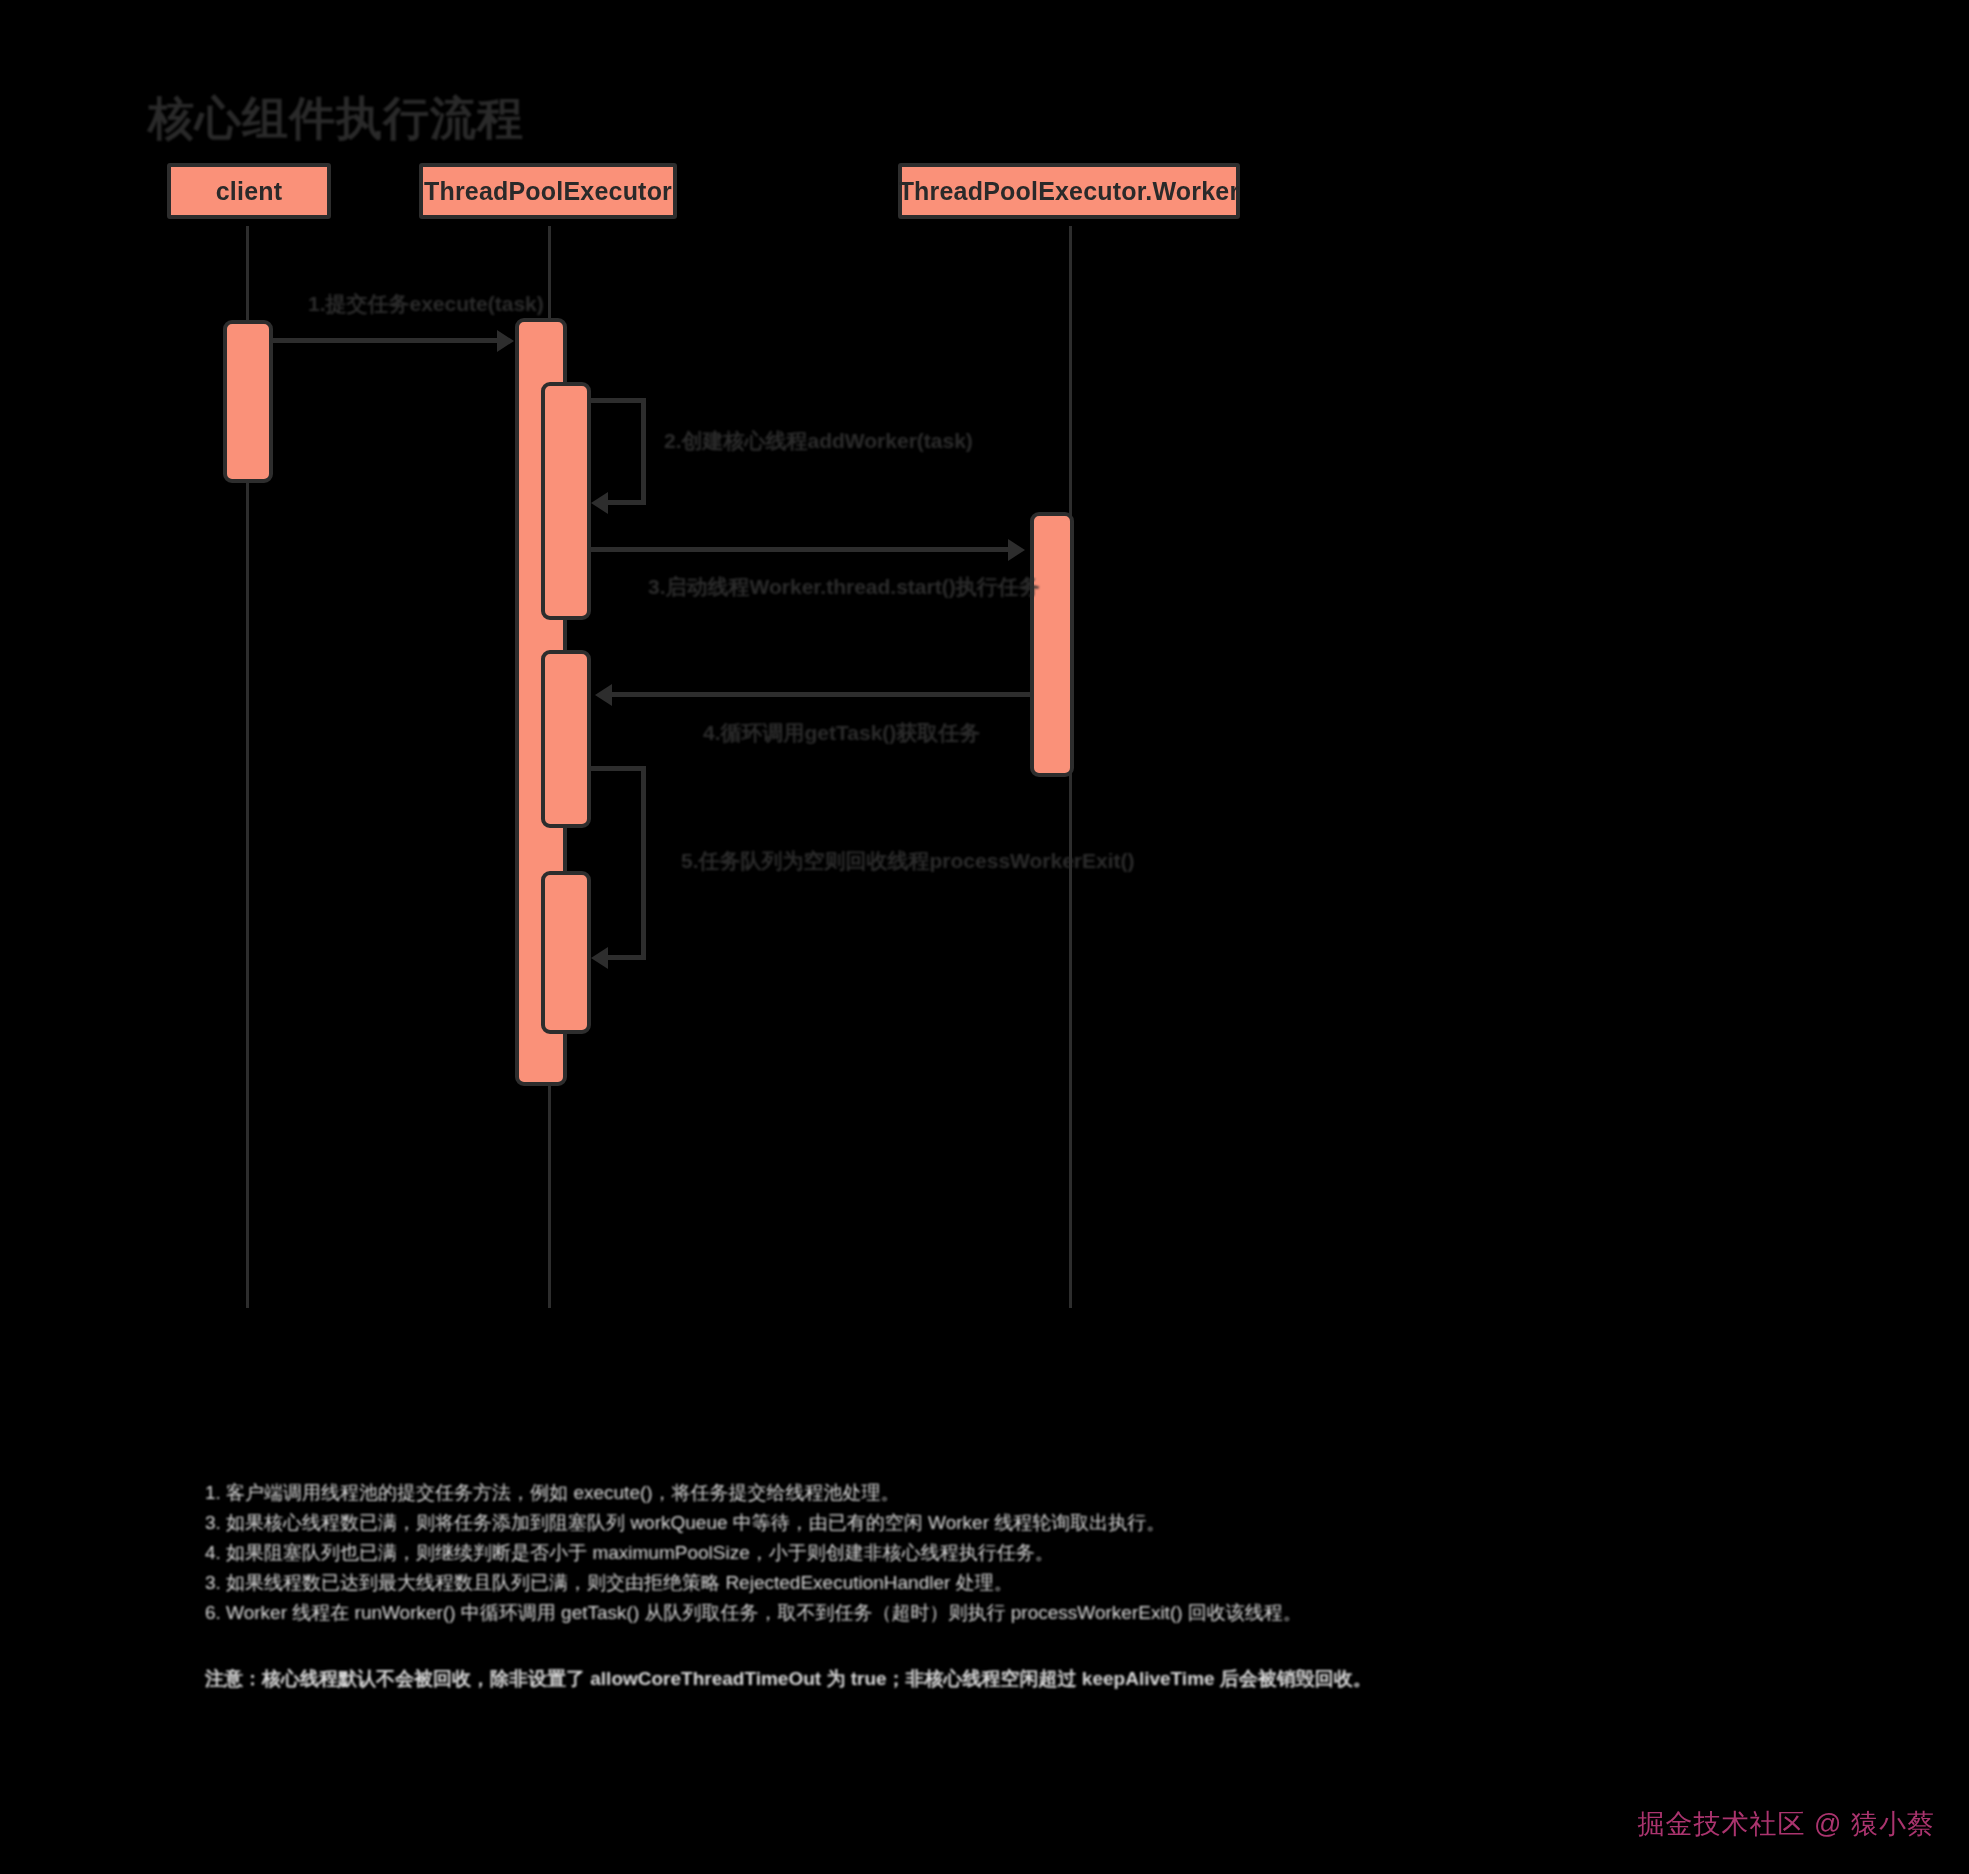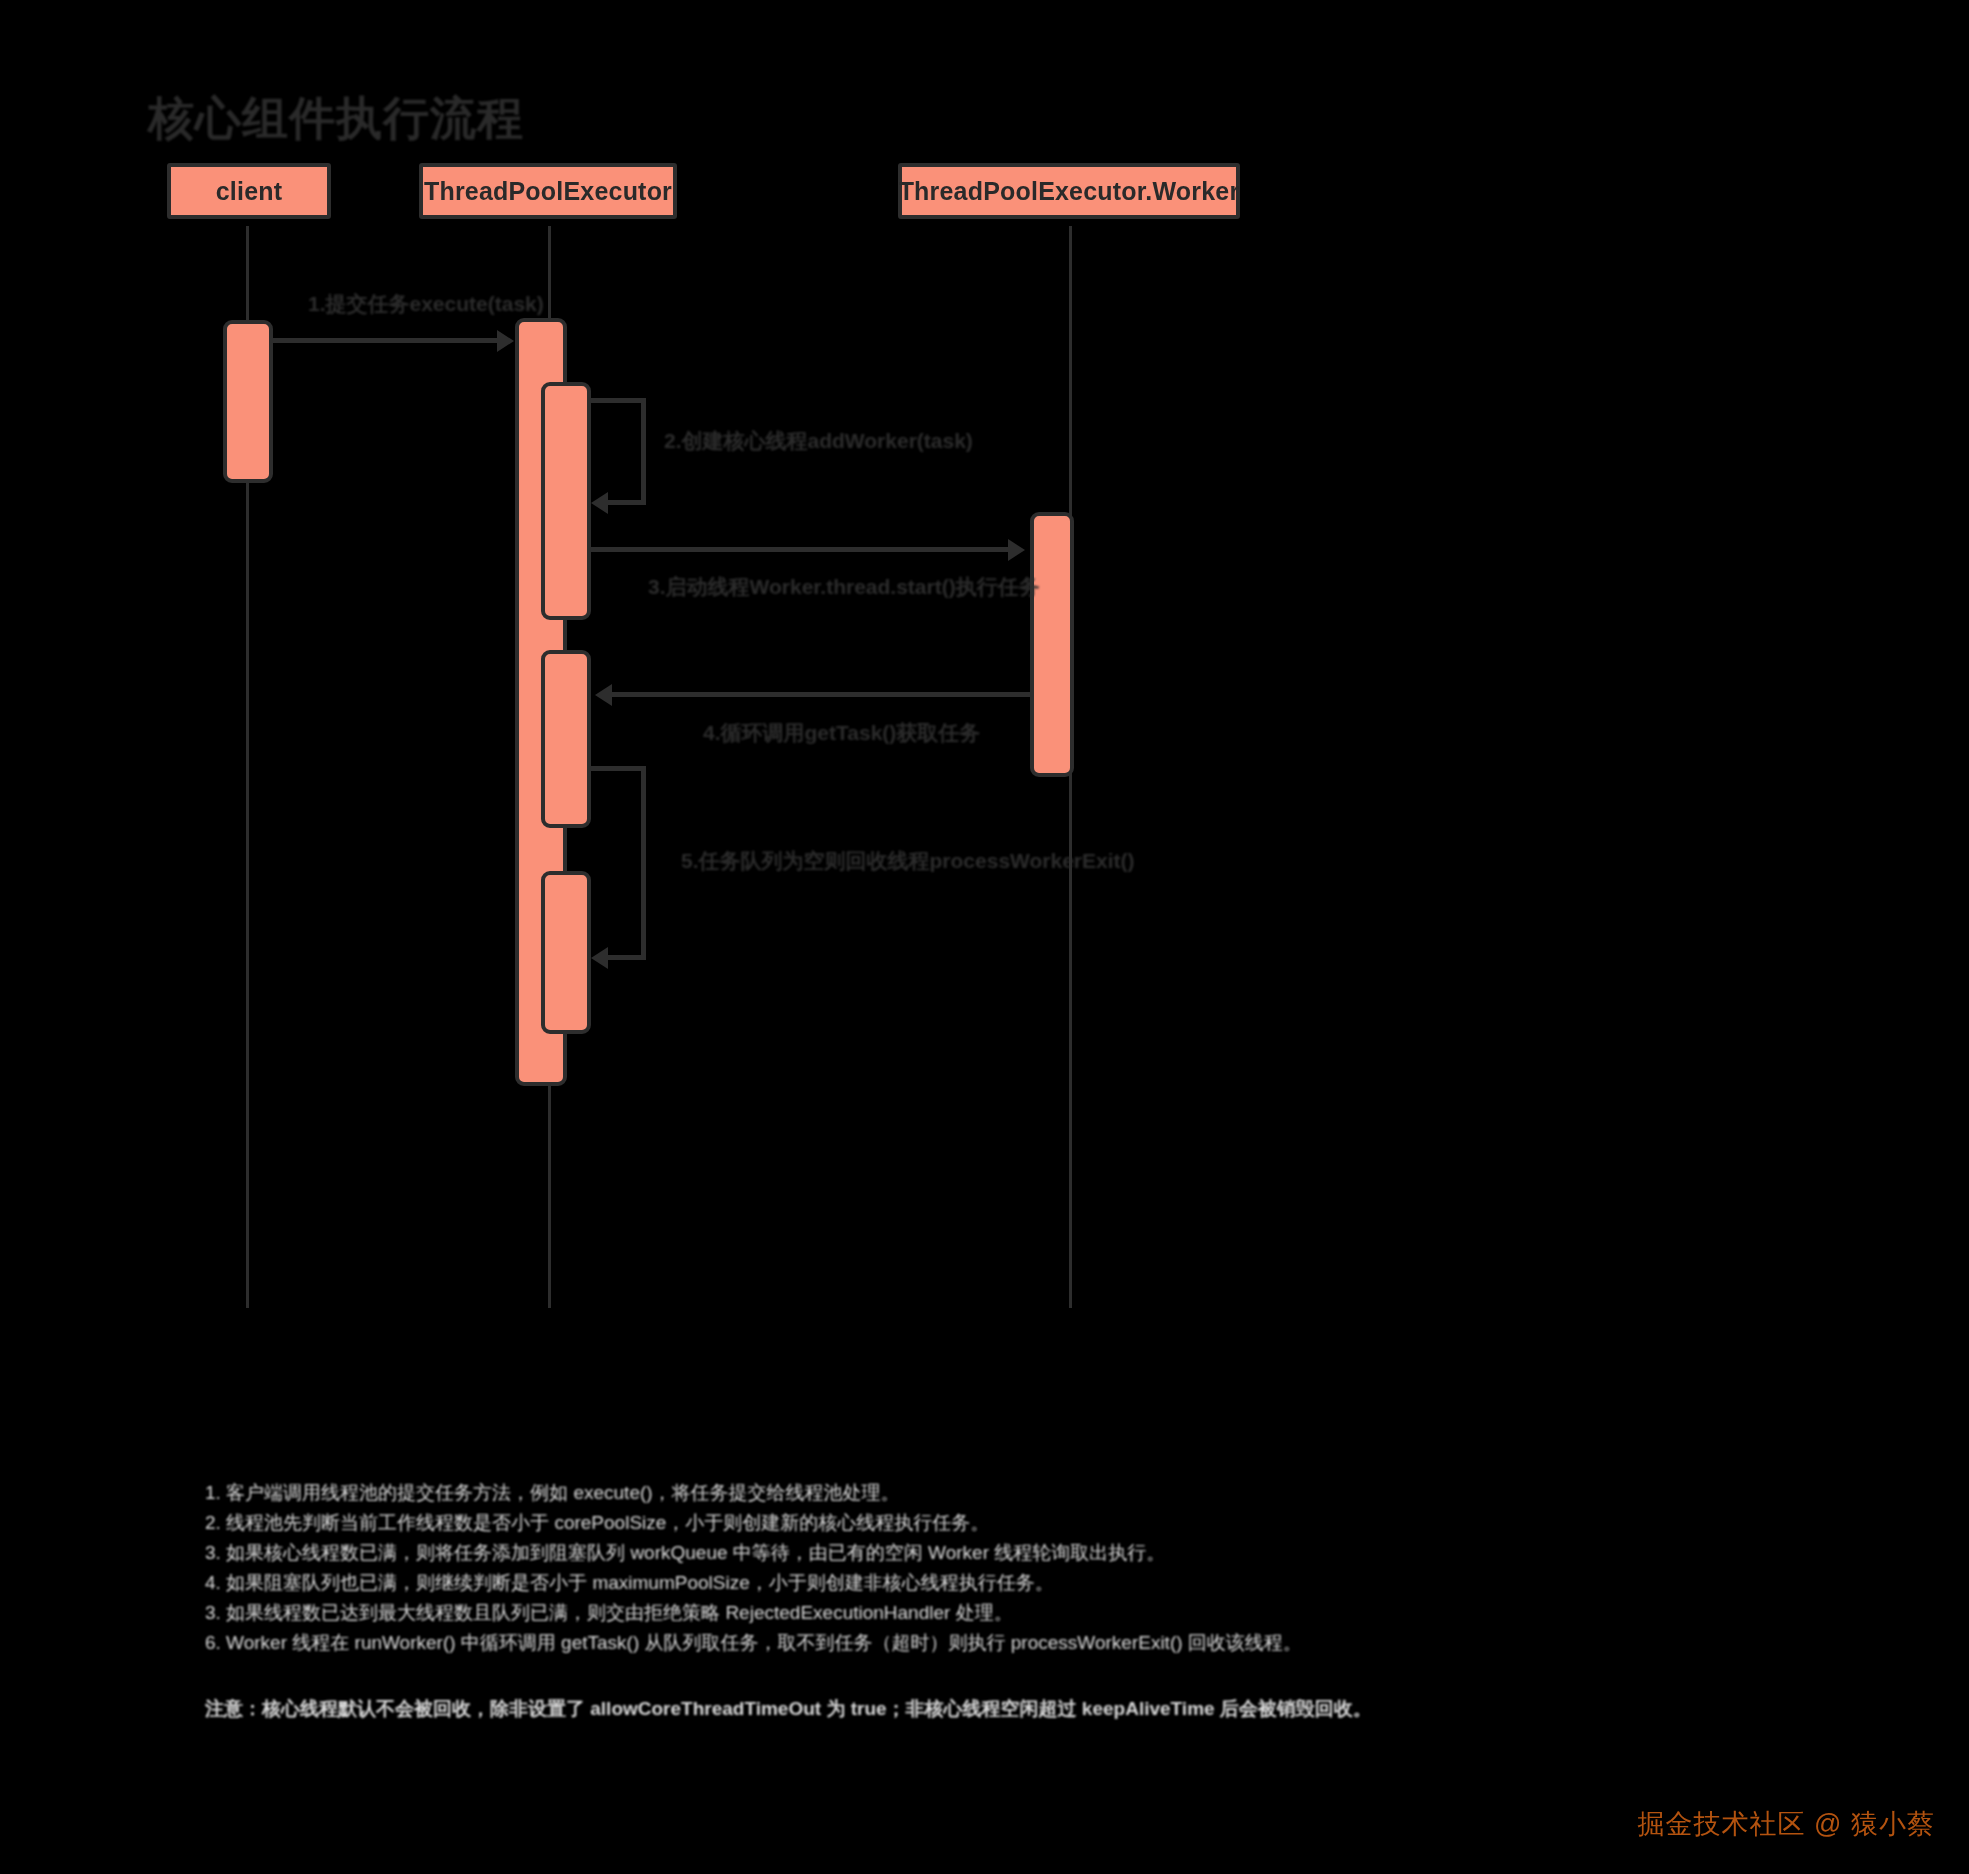--- a/index.html
+++ b/index.html
@@ -123,21 +123,21 @@
     margin-top: 36px;
     font-weight: bold;
   }
 
   
   #watermark {
     position: absolute;
     right: 34px;
     bottom: 32px;
     font-size: 27px;
-    color: #f97316;
+    color: #ec4899;
     opacity: .72;
     white-space: nowrap;
     letter-spacing: 1px;
   }
 </style>
 </head>
 <body>
 
 <div id="diagram-canvas">
 
@@ -186,21 +186,20 @@
   <div class="msg-line" style="left:591px; top:766px; width:55px;"></div>
   <div class="loop-v" style="left:641px; top:766px; height:194px;"></div>
   <div class="msg-line" style="left:601px; top:955px; width:45px;"></div>
   <div class="arrow-head left" style="left:591px; top:947px;"></div>
   <div class="msg-label" style="left:681px; top:847px;">5.任务队列为空则回收线程processWorkerExit()</div>
 
 </div>
 
 <div id="footer-notes">
   <div class="note-line">1. 客户端调用线程池的提交任务方法，例如 execute()，将任务提交给线程池处理。</div>
-  <div class="note-line">2. 线程池先判断当前工作线程数是否小于 corePoolSize，小于则创建新的核心线程执行任务。</div>
   <div class="note-line">3. 如果核心线程数已满，则将任务添加到阻塞队列 workQueue 中等待，由已有的空闲 Worker 线程轮询取出执行。</div>
   <div class="note-line">4. 如果阻塞队列也已满，则继续判断是否小于 maximumPoolSize，小于则创建非核心线程执行任务。</div>
   <div class="note-line">3. 如果线程数已达到最大线程数且队列已满，则交由拒绝策略 RejectedExecutionHandler 处理。</div>
   <div class="note-line">6. Worker 线程在 runWorker() 中循环调用 getTask() 从队列取任务，取不到任务（超时）则执行 processWorkerExit() 回收该线程。</div>
   <div class="note-line summary">注意：核心线程默认不会被回收，除非设置了 allowCoreThreadTimeOut 为 true；非核心线程空闲超过 keepAliveTime 后会被销毁回收。</div>
 </div>
 
 <div id="watermark">掘金技术社区 @ 猿小蔡</div>
 
 </body></html>

